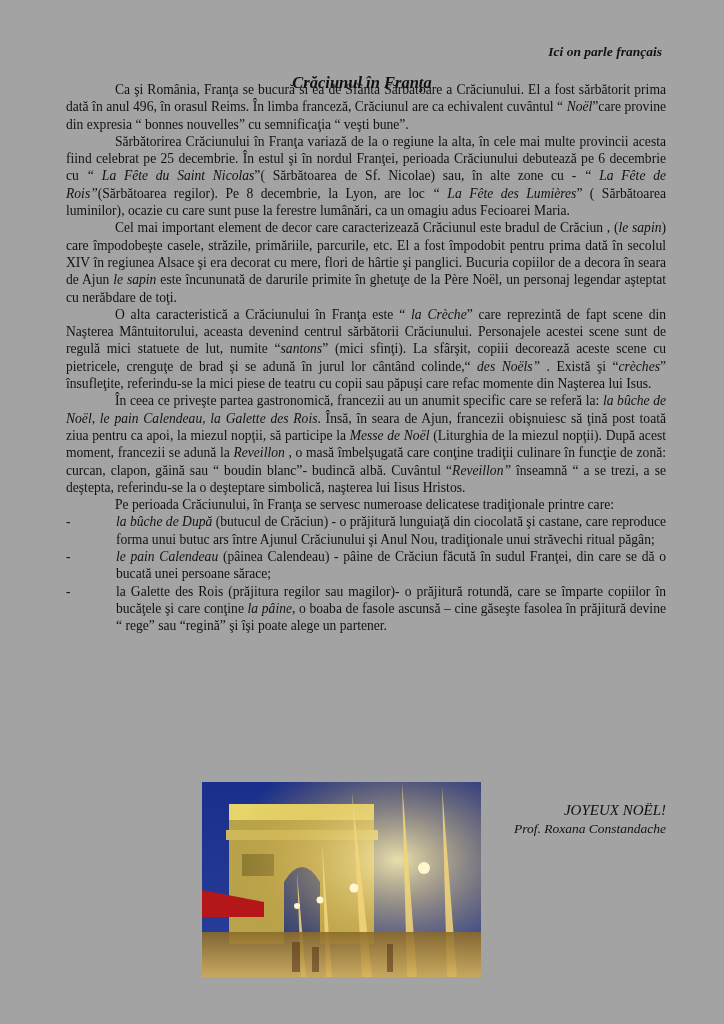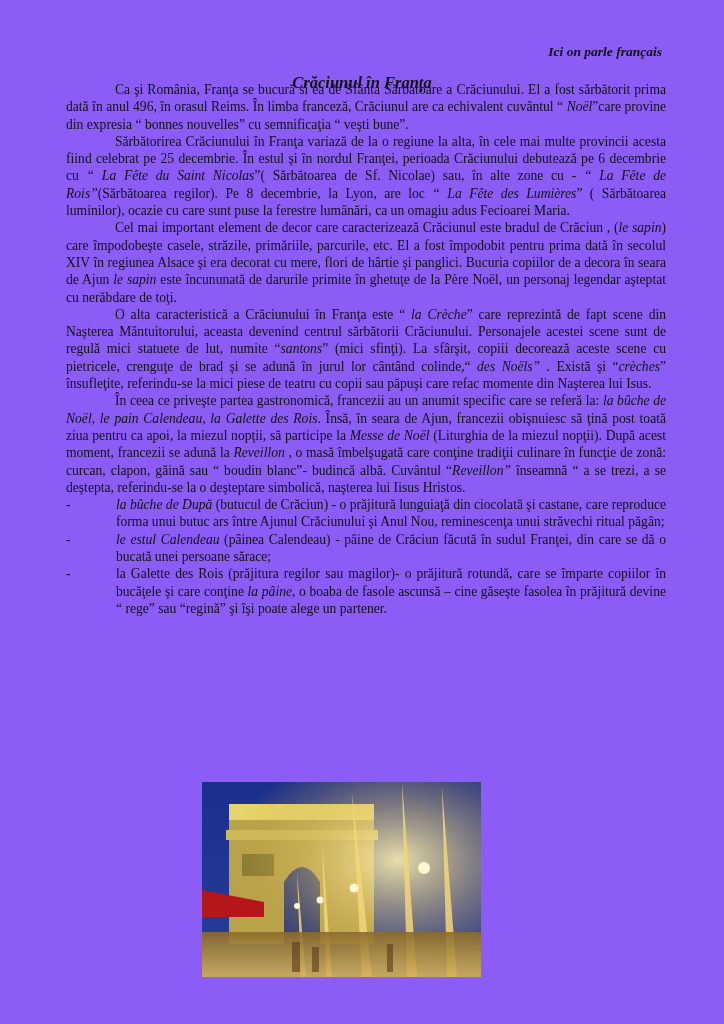--- a/index.html
+++ b/index.html
@@ -1,18 +1,18 @@
 <!DOCTYPE html>
 <html><head>
 <meta charset="utf-8">
 <style>
   html, body { margin: 0; padding: 0; background: #ffffff; }
   body { width: 724px; height: 1024px; position: relative; overflow: hidden;
          font-family: "Liberation Serif", serif; color: #111; }
-  .page { position: absolute; left: 0; top: 0; width: 724px; height: 1024px; background: #8b5cf6; }
+  .page { position: absolute; left: 0; top: 0; width: 724px; height: 1024px; background: #a3a3a3; }
   .header-right { position: absolute; top: 44px; right: 62px; font-size: 13.5px;
                   font-weight: bold; font-style: italic; }
   .title { position: absolute; top: 61px; left: 0; width: 724px; text-align: center;
            font-size: 16.5px; font-weight: bold; font-style: italic; margin-top: 12px; }
   .body { position: absolute; left: 66px; top: 81px; width: 600px; font-size: 13.6px;
           line-height: 17.3px; text-align: justify; }
   .body p { margin: 0; text-indent: 49px; }
   .body i { }
   .list { margin: 0; padding: 0; list-style: none; }
   .list li { position: relative; padding-left: 50px; }
@@ -31,24 +31,25 @@
   <div class="header-right">Ici on parle français</div>
   <div class="title">Crăciunul în Franţa</div>
 
   <div class="body">
     <div id="paras">
         <p><span>Ca şi România, Franţa se bucură si ea de Sfânta Sărbatoare a Crăciunului. El a fost sărbătorit prima dată în anul 496, în orasul Reims. În limba franceză, Crăciunul are ca echivalent cuvântul “ </span><i>Noël</i><span>”care provine din expresia “ bonnes nouvelles” cu semnificaţia “ veşti bune”.</span></p>
         <p><span>Sărbătorirea Crăciunului în Franţa variază de la o regiune la alta, în cele mai multe provincii acesta fiind celebrat pe 25 decembrie. În estul şi în nordul Franţei, perioada Crăciunului debutează pe 6 decembrie cu </span><i>“ La Fête du Saint Nicolas</i><span>”( Sărbătoarea de Sf. Nicolae) sau, în alte zone cu - </span><i>“ La Fête de Rois”</i><span>(Sărbătoarea regilor). Pe 8 decembrie, la Lyon, are loc </span><i>“ La Fête des Lumières</i><span>” ( Sărbătoarea luminilor), ocazie cu care sunt puse la ferestre lumânări, ca un omagiu adus Fecioarei Maria.</span></p>
         <p><span>Cel mai important element de decor care caracterizează Crăciunul este bradul de Crăciun , (</span><i>le sapin</i><span>) care împodobeşte casele, străzile, primăriile, parcurile, etc. El a fost împodobit pentru prima dată în secolul XIV în regiunea Alsace şi era decorat cu mere, flori de hârtie şi panglici. Bucuria copiilor de a decora în seara de Ajun </span><i>le sapin</i><span> este încununată de darurile primite în ghetuţe de la Père Noël, un personaj legendar aşteptat cu nerăbdare de toţi.</span></p>
         <p><span>O alta caracteristică a Crăciunului în Franţa este “ </span><i>la Crèche</i><span>” care reprezintă de fapt scene din Naşterea Mântuitorului, aceasta devenind centrul sărbătorii Crăciunului. Personajele acestei scene sunt de regulă mici statuete de lut, numite “</span><i>santons</i><span>” (mici sfinţi). La sfârşit, copiii decorează aceste scene cu pietricele, crenguţe de brad şi se adună în jurul lor cântând colinde,“ </span><i>des Noëls”</i><span> . Există şi “</span><i>crèches</i><span>” însufleţite, referindu-se la mici piese de teatru cu copii sau păpuşi care refac momente din Naşterea lui Isus.</span></p>
         <p><span>În ceea ce priveşte partea gastronomică, francezii au un anumit specific care se referă la: </span><i>la bûche de Noël, le pain Calendeau, la Galette des Rois</i><span>. Însă, în seara de Ajun, francezii obişnuiesc să ţină post toată ziua pentru ca apoi, la miezul nopţii, să participe la  </span><i>Messe de Noël</i><span> (Liturghia de la miezul nopţii). După acest moment, francezii se adună la </span><i>Reveillon</i><span> , o masă îmbelşugată care conţine tradiţii culinare în funcţie de zonă: curcan, clapon, găină sau “ boudin blanc”- budincă albă. Cuvântul “</span><i>Reveillon”</i><span> înseamnă “ a se trezi, a se deştepta, referindu-se la o deşteptare simbolică, naşterea lui Iisus Hristos.</span></p>
+        <p><span>Pe perioada Crăciunului, în Franţa se servesc numeroase delicatese tradiţionale printre care:</span></p>
       </div>
     <ul class="list" id="list">
-        <li><span class="dash">-</span><i>la  bûche de După</i><span> (butucul de Crăciun) - o prăjitură lunguiaţă din ciocolată şi castane, care reproduce forma unui butuc ars între Ajunul Crăciunului şi Anul Nou, reminescenţa unui străvechi ritual păgân;</span></li>
-        <li><span class="dash">-</span><i>le estul Calendeau</i><span> (pâinea Calendeau) - pâine de Crăciun făcută în sudul Franţei, din care se dă o bucată unei persoane sărace;</span></li>
+        <li><span class="dash">-</span><i>la  bûche de După</i><span> (butucul de Crăciun) - o prăjitură lunguiaţă din ciocolată şi castane, care reproduce forma unui butuc ars între Ajunul Crăciunului şi Anul Nou, tradiţionale unui străvechi ritual păgân;</span></li>
+        <li><span class="dash">-</span><i>le pain Calendeau</i><span> (pâinea Calendeau) - pâine de Crăciun făcută în sudul Franţei, din care se dă o bucată unei persoane sărace;</span></li>
         <li><span class="dash">-</span><span>la Galette des Rois (prăjitura regilor sau magilor)- o prăjitură rotundă, care se împarte copiilor în bucăţele şi care conţine </span><i>la pâine</i><span>, o boaba de fasole ascunsă – cine găseşte fasolea în prăjitură devine “ rege” sau “regină” şi îşi poate alege un partener.</span></li>
       </ul>
   </div>
 
   <div class="photo">
     <svg width="279" height="195" viewBox="0 0 279 195">
       <defs>
         <linearGradient id="sky" x1="0" y1="0" x2="0" y2="1">
           <stop offset="0" stop-color="#1a2f8c"></stop>
           <stop offset="1" stop-color="#2a3f9a"></stop>
@@ -87,13 +88,17 @@
       <path d="M0 108 L62 120 L62 135 L0 135 Z" fill="#b5161a"></path>
       <rect x="0" y="150" width="279" height="45" fill="url(#ground)" opacity="0.9"></rect>
       <g fill="#5a3a1a" opacity="0.6">
         <rect x="90" y="160" width="8" height="30"></rect>
         <rect x="110" y="165" width="7" height="25"></rect>
         <rect x="185" y="162" width="6" height="28"></rect>
       </g>
     </svg>
   </div>
 
+  <div class="signoff">
+    <div class="greet">JOYEUX NOËL!</div>
+    <div class="author">Prof. Roxana Constandache</div>
+  </div>
 </div>
 
 </body></html>

